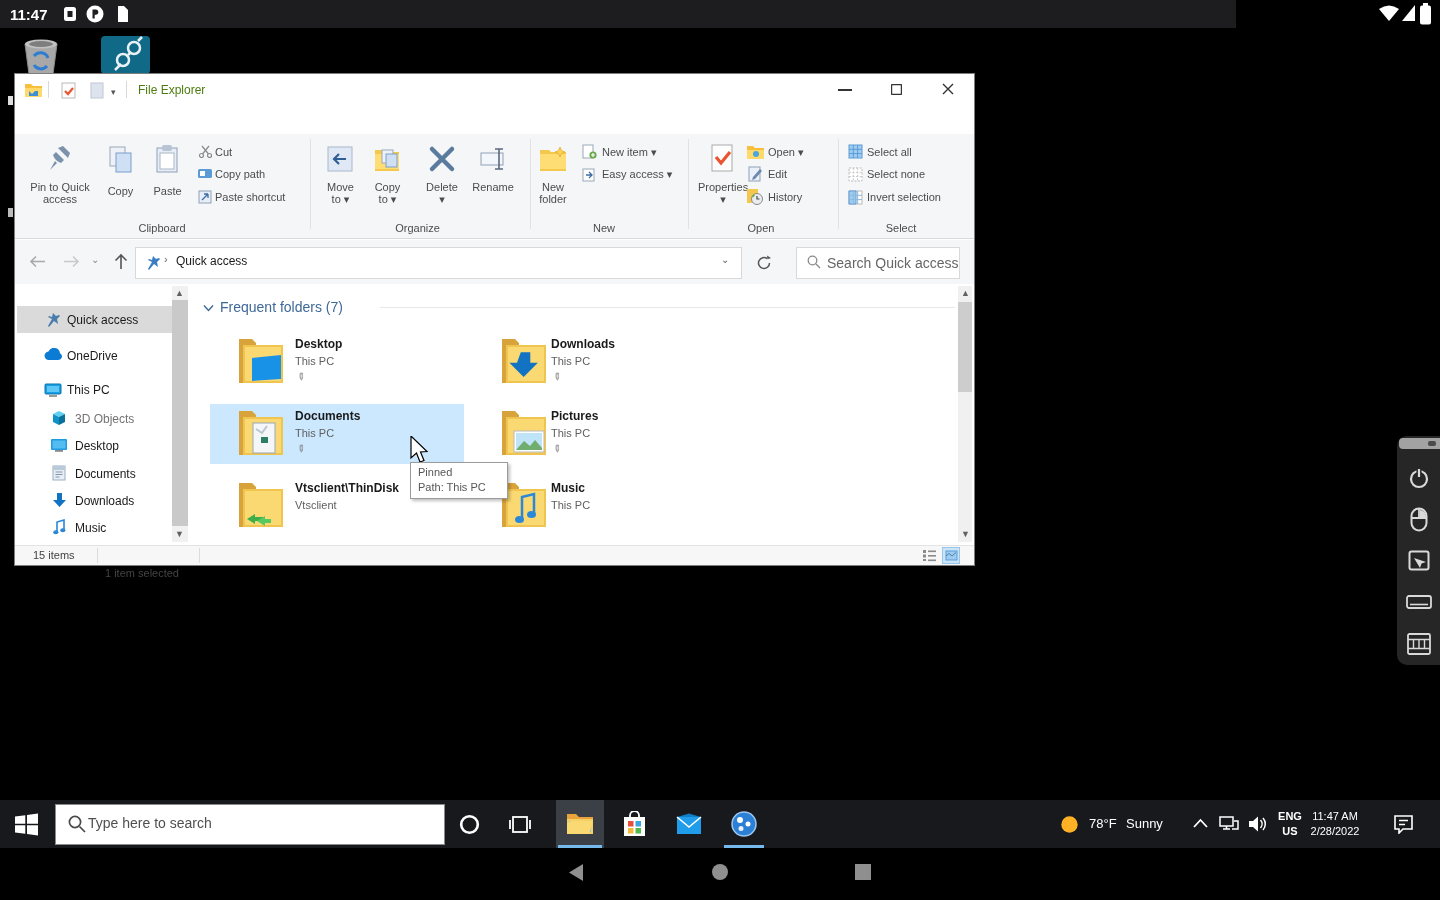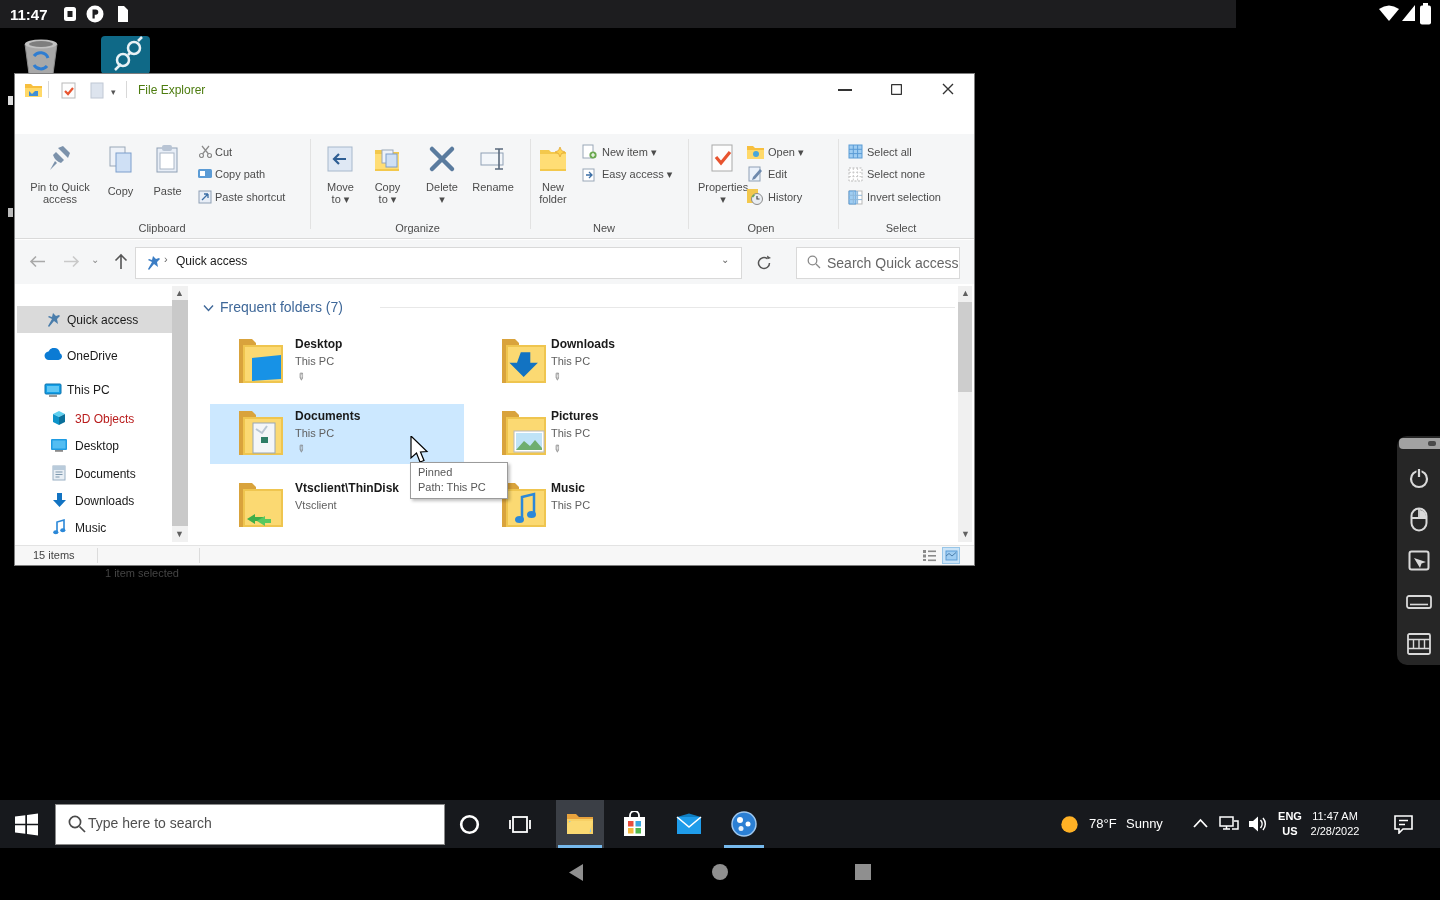--- a/index.html
+++ b/index.html
@@ -295,21 +295,21 @@
           <rect x="1" y="1" width="16" height="10" rx="1" fill="#15a0e8" stroke="#0c72ac"></rect>
           <rect x="3" y="3" width="12" height="6" fill="#5fc7f5"></rect>
           <rect x="5" y="12" width="8" height="2" fill="#9a9a9a"></rect>
         </svg>
       <div class="abs" style="left:52px;top:99px;font-size:12px;color:#1a1a1a;">This PC</div>
       <svg class="abs" style="left:36px;top:126px;" width="16" height="16" viewBox="0 0 16 16">
           <path d="M2 4 L8 1 L14 4 L8 7 Z" fill="#5fd0f0"></path>
           <path d="M2 4 L8 7 V15 L2 12 Z" fill="#0d93c9"></path>
           <path d="M14 4 L8 7 V15 L14 12 Z" fill="#0a6f9a"></path>
         </svg>
-      <div class="abs" style="left:60px;top:128px;font-size:12px;color:#b91c1c;">3D Objects</div>
+      <div class="abs" style="left:60px;top:128px;font-size:12px;color:#737373;">3D Objects</div>
       <svg class="abs" style="left:36px;top:155px;" width="16" height="13" viewBox="0 0 16 13">
           <rect x="0" y="0" width="16" height="11" rx="1" fill="#1e9be2"></rect>
           <rect x="1.5" y="1.5" width="13" height="8" fill="#53bdf2"></rect>
           <rect x="4" y="11" width="8" height="1.8" fill="#8a8a8a"></rect>
         </svg>
       <div class="abs" style="left:60px;top:155px;font-size:12px;color:#1a1a1a;">Desktop</div>
       <svg class="abs" style="left:37px;top:181px;" width="14" height="16" viewBox="0 0 14 16">
           <rect x="1" y="1" width="12" height="14" fill="#e8eef4" stroke="#9ab0c4"></rect>
           <path d="M3.5 4.5 h7 M3.5 7 h7 M3.5 9.5 h7 M3.5 12 h4" stroke="#7c97ad" stroke-width="1"></path>
           <rect x="1" y="1" width="12" height="4" fill="#b9cbdb"></rect>

